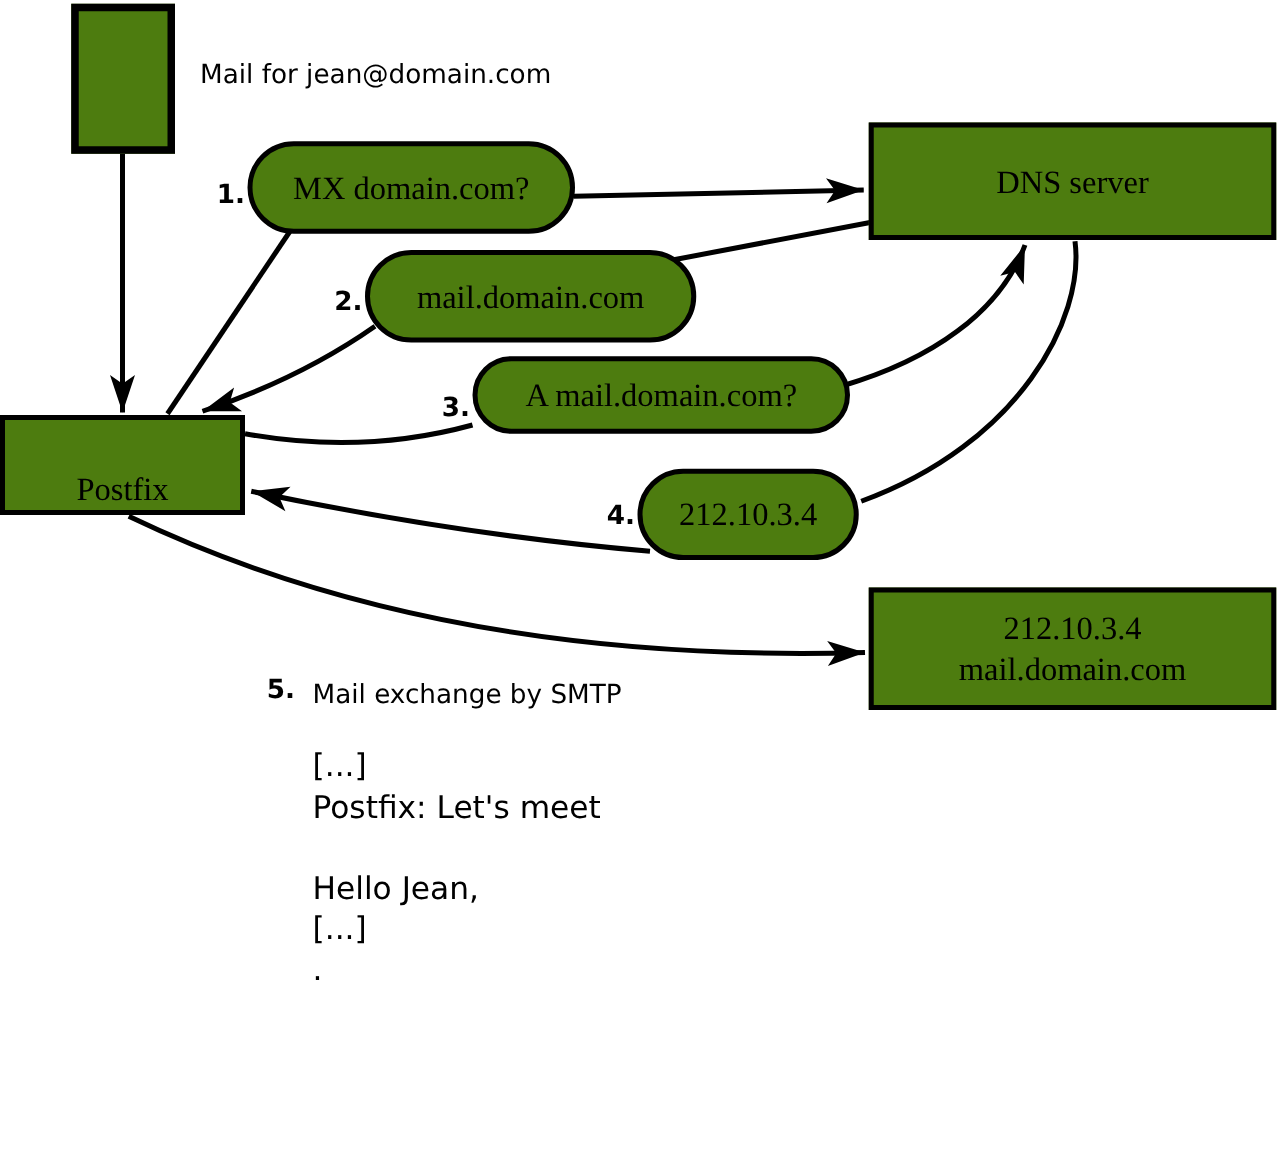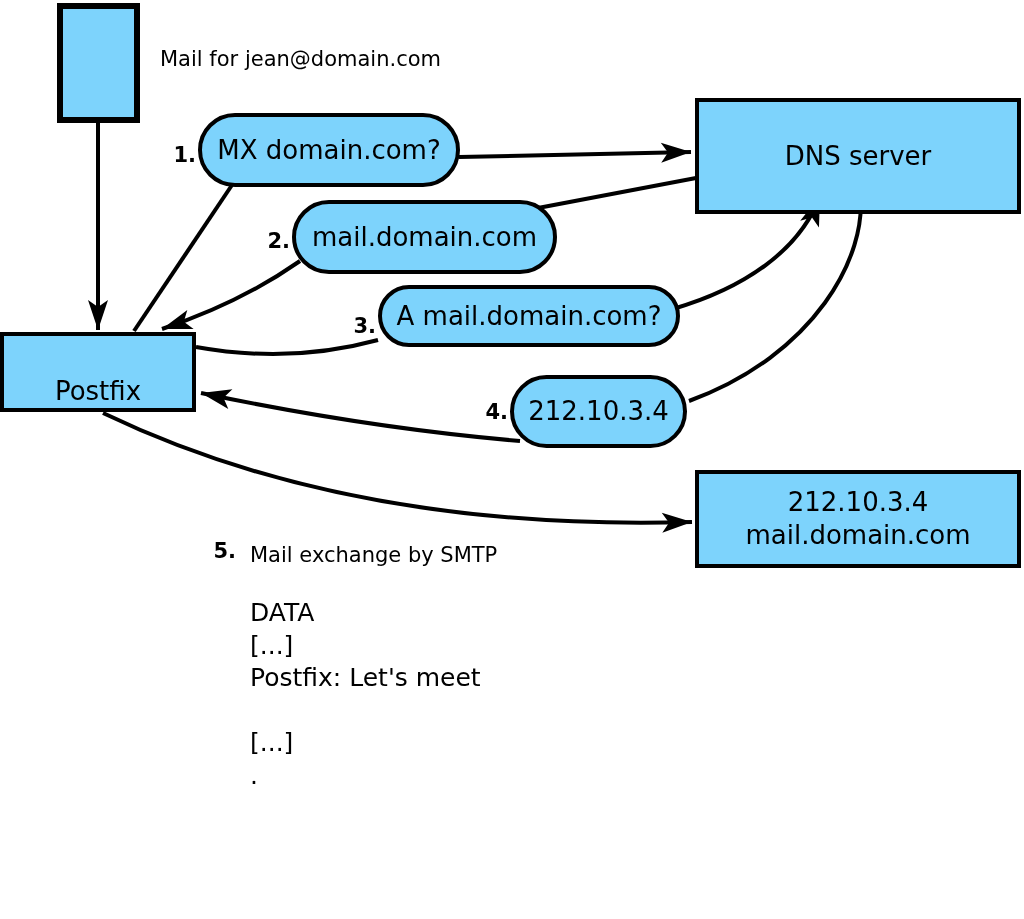--- a/index.html
+++ b/index.html
@@ -4,23 +4,23 @@
 <style>
   html,body { margin:0; padding:0; background:#ffffff; }
   .stage {
     position:relative; width:1024px; height:919px; overflow:hidden;
     background:#ffffff; color:#000000;
     font-family:"DejaVu Sans","Liberation Sans",sans-serif;
   }
   .stage svg.connectors { position:absolute; left:0; top:0; z-index:1; }
   .node {
     position:absolute; box-sizing:border-box; z-index:2;
-    background:#7dd3fc; border:4px solid #000000;
+    background:#4d7c0f; border:4px solid #000000;
     display:flex; align-items:center; justify-content:center;
-    font-size:26px; line-height:33px; text-align:center; white-space:nowrap;
+    font-size:26px; line-height:33px; text-align:center; white-space:nowrap;font-family:Liberation Serif, serif;
   }
   .node.client { border-width:6px; }
   .pill { border-radius:45px; }
   .mailsrv { flex-direction:column; }
   .txt { position:absolute; z-index:3; font-size:21px; line-height:30px; white-space:nowrap; }
   .num { font-weight:bold; width:46px; text-align:right; }
   .smtp { position:absolute; z-index:3; left:250px; top:597px; font-size:25px; }
   .smtp-line { height:32.5px; line-height:32.5px; white-space:pre; }
 </style>
 </head>
@@ -43,21 +43,21 @@
       <path d="M196,347 Q290,364 378,340"></path>
       <path d="M673,309 C745,288 800,250 820,196" marker-end="url(#ah)"></path>
       <path d="M860,193 C868,255 815,355 689,401"></path>
       <path d="M520,441 Q368,428 201,393" marker-end="url(#ah)"></path>
       <path d="M103,413 C280,498 480,528 692,522" marker-end="url(#ah)"></path>
     </g>
   </svg>
 
   <div class="node client" style="left:57px; top:3px; width:83px; height:120px;"></div>
 
-  <div class="node" style="left:695px; top:98px; width:326px; height:116px;">
+  <div class="node" style="left:695px; top:98px; width:326px; height:94px;">
     <span>DNS server</span>
   </div>
 
   <div class="node" style="left:0px; top:332px; width:196px; height:80px;align-items:flex-end;">
     <span>Postfix</span>
   </div>
 
   <div class="node mailsrv" style="left:695px; top:470px; width:326px; height:98px;">
     <span>212.10.3.4</span>
     <span>mail.domain.com</span>
@@ -79,21 +79,21 @@
   <div class="txt num" style="left:150px; top:140px;">1.</div>
   <div class="txt num" style="left:244px; top:226px;">2.</div>
   <div class="txt num" style="left:330px; top:311px;">3.</div>
   <div class="txt num" style="left:462px; top:397px;">4.</div>
   <div class="txt num" style="left:190px; top:536px;">5.</div>
 
   <div class="txt" style="left:160px; top:44px;">Mail for jean@domain.com</div>
   <div class="txt" style="left:250px; top:540px;">Mail exchange by SMTP</div>
 
   <div class="smtp">
-    <div class="smtp-line">DATA</div>
     <div class="smtp-line">[...]</div>
     <div class="smtp-line">Postfix: Let's meet</div>
     <div class="smtp-line"></div>
+    <div class="smtp-line">Hello Jean,</div>
     <div class="smtp-line">[...]</div>
     <div class="smtp-line">.</div>
   </div>
 
 </div>
 
 </body></html>

